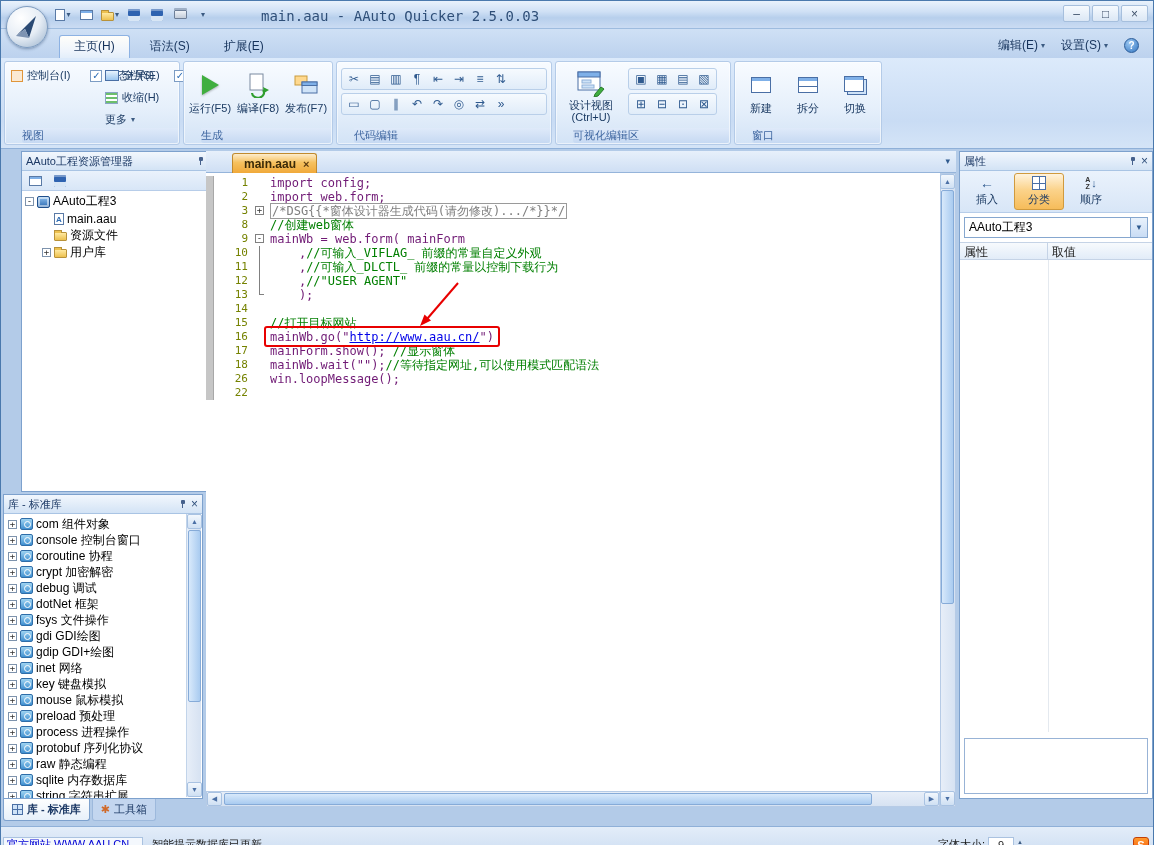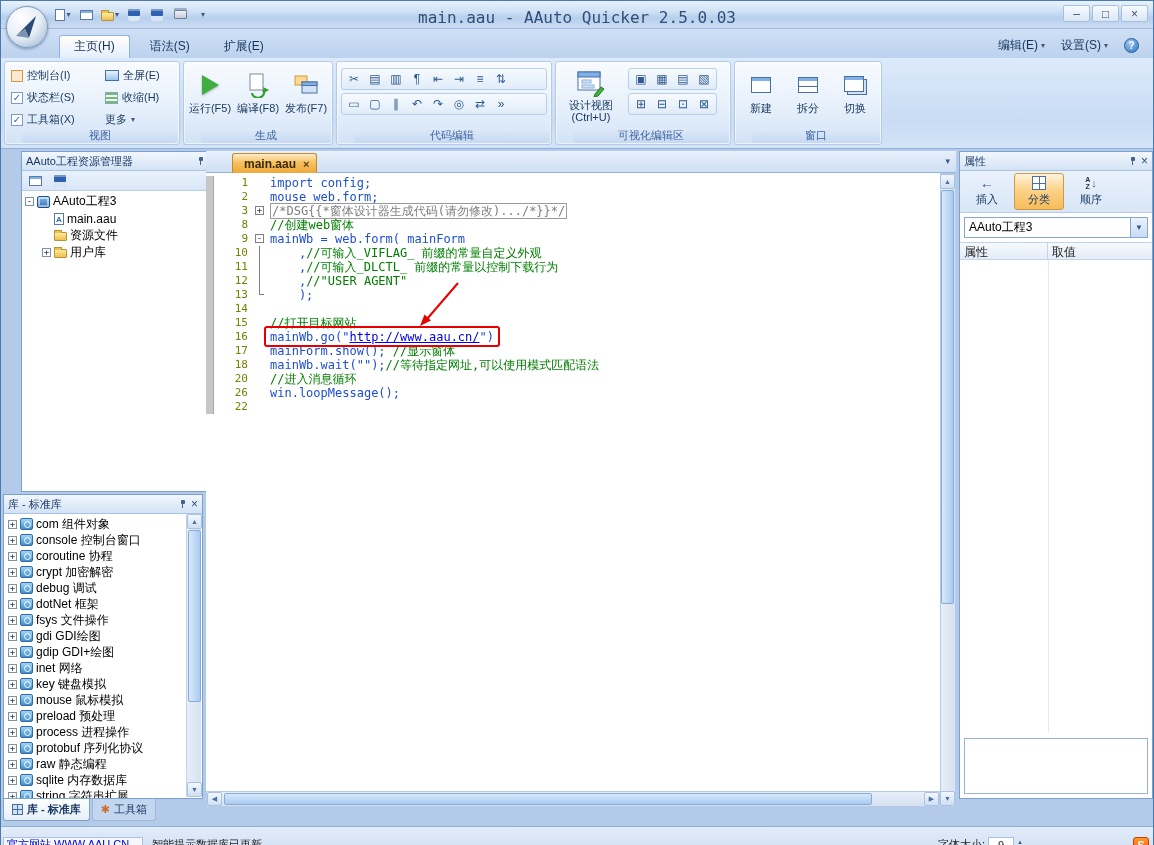--- a/index.html
+++ b/index.html
@@ -6,21 +6,21 @@
   body{width:1154px;height:845px;position:relative;font-family:"Liberation Sans",sans-serif;font-size:12px;overflow:hidden;background:#b3cbe8}
   #app{position:absolute;inset:0;border:1px solid #4a79ad;box-sizing:border-box;background:#b3cbe8}
   [data-interactable]{box-sizing:border-box}
 
   
   #titlebar{position:absolute;left:0;top:0;width:100%;height:28px;background:linear-gradient(#e9f2fc,#cfe0f5 40%,#b7cfec 62%,#cbdcf3);border-bottom:1px solid #9ebcdf}
   #orb{position:absolute;left:5px;top:5px;width:42px;height:42px;border-radius:50%;background:radial-gradient(circle at 35% 28%,#ffffff,#e6edf5 50%,#9fb6cf 95%);border:1px solid #7e9cc0;box-shadow:0 1px 3px rgba(30,60,100,.45);z-index:20;display:grid;place-items:center}
   #qat{position:absolute;left:52px;top:4px;display:flex;align-items:center;gap:3px;z-index:5}
   .qbtn{height:19px;min-width:20px;display:flex;align-items:center;justify-content:center;gap:1px;border-radius:3px;padding:0 2px}
   .qdd{font-size:8px;color:#3c5b82}
-  #title{position:absolute;left:260px;right:260px;top:7px;text-align:center;color:#2f4f78;font-family:"DejaVu Sans Mono",monospace;font-size:16px}
+  #title{position:absolute;left:260px;right:260px;top:7px;text-align:left;color:#2f4f78;font-family:"DejaVu Sans Mono",monospace;font-size:14px}
   #winbtns{position:absolute;right:5px;top:4px;display:flex;gap:2px}
   .wbtn{width:27px;height:17px;display:grid;place-items:center;font-size:12px;color:#40526b;background:linear-gradient(#f6fafe,#dbe7f5);border:1px solid #a6bfdd;border-radius:2px}
 
   
   .ic-page{width:10px;height:12px;background:#fff;border:1px solid #5a7aa6;display:inline-block}
   .ic-win{width:13px;height:10px;background:#fff;border:1px solid #5a7aa6;box-shadow:inset 0 2px 0 #7fb0e8;display:inline-block}
   .ic-folder{width:13px;height:9px;background:linear-gradient(#ffe9a0,#edc14f);border:1px solid #b8923a;border-radius:1px;position:relative;display:inline-block;margin-top:3px}
   .ic-folder::before{content:'';position:absolute;top:-3px;left:-1px;width:6px;height:2px;background:#edc14f;border:1px solid #b8923a;border-bottom:none;border-radius:1px 1px 0 0}
   .ic-disk{width:12px;height:12px;background:#2f63b0;border-radius:1px;box-shadow:inset 0 -5px 0 #d8e6f5,inset 0 2px 0 rgba(255,255,255,.35);display:inline-block}
   .ic-printer{width:13px;height:9px;background:linear-gradient(#eef2f7,#c3ccd9);border:1px solid #6e7f98;border-radius:1px;display:inline-block;box-shadow:0 -2px 0 #9fb0c6}
@@ -31,30 +31,30 @@
   .rtab{height:23px;line-height:22px;padding:0 14px;color:#15325b;border-radius:3px 3px 0 0}
   .rtab.active{background:linear-gradient(#fffefa,#eef4fc 70%,#e3eefa);border:1px solid #8db2e3;border-bottom:none;line-height:21px}
   #ribbon-menus{position:absolute;right:14px;top:8px;display:flex;gap:16px;align-items:center;color:#15325b}
   .rmenu{display:flex;align-items:center;gap:3px}
   .rmenu .dd{font-size:8px;color:#3c5b82}
   #help-btn{width:15px;height:15px;border-radius:50%;background:radial-gradient(circle at 35% 30%,#9cc8f2,#3577c2);color:#fff;font-weight:bold;font-size:10px;display:grid;place-items:center;border:1px solid #2a5c99}
 
   
   #ribbon{position:absolute;left:0;top:57px;width:100%;height:91px;background:linear-gradient(#dceafb,#c9dcf4 70%,#d4e4f7);border-bottom:1px solid #8fb0d8}
   .group{position:absolute;top:3px;bottom:3px;border:1px solid #b4cbe8;border-radius:3px;background:linear-gradient(#f8fbff,#e6f0fb 55%,#d3e3f6);box-shadow:0 0 0 1px rgba(255,255,255,.55) inset}
-  .gcaption{position:absolute;left:17px;right:1px;bottom:1px;height:15px;line-height:15px;text-align:center;font-size:11px;color:#3e66a0;background:linear-gradient(#dfeafa,#c6d9f2);border-radius:0 0 3px 3px}
+  .gcaption{position:absolute;left:17px;right:1px;bottom:1px;height:15px;line-height:15px;font-size:11px;color:#3e66a0;background:linear-gradient(#dfeafa,#c6d9f2);border-radius:0 0 3px 3px}
   .gcontent{position:absolute;left:4px;right:4px;top:3px;bottom:18px}
   .g-view{left:3px;width:176px}
   .g-build{left:182px;width:150px}
   .g-code{left:335px;width:216px}
   .g-visual{left:554px;width:176px}
   .g-window{left:733px;width:148px}
 
   
-  #view-left{position:absolute;left:2px;top:2px;display:flex;flex-direction:column;gap:5px}
+  #view-left{position:absolute;left:2px;top:2px;display:flex;gap:20px}
   #view-right{position:absolute;left:96px;top:2px;display:flex;flex-direction:column;gap:5px}
   .vrow{display:flex;align-items:center;gap:4px;font-size:11px;color:#1c3b63;height:17px;white-space:nowrap}
   .cb{width:12px;height:12px;border:1px solid #7c9cc4;background:#fff;display:grid;place-items:center;font-size:10px;line-height:1;color:#2c6cb5}
   .cb.warn{border-color:#e0953a;background:#fbe9d2}
   .mini-ico{display:inline-block}
   .mini-ico.m0{width:14px;height:11px;border:1px solid #4a6fa5;background:linear-gradient(#e8f3fd,#9cc6ef)}
   .mini-ico.m1{width:13px;height:12px;border:1px solid #8aa5c5;background:repeating-linear-gradient(to bottom,#6cbf6c 0 2px,#fff 2px 4px)}
   .vrow .dd{font-size:8px;color:#3c5b82}
 
   
@@ -126,21 +126,21 @@
   #editor{position:absolute;left:205px;top:172px;width:734px;height:618px;background:#fff;overflow:hidden}
   #code-area{position:absolute;inset:0;padding-top:3px;font-family:"DejaVu Sans Mono",monospace;font-size:12px;line-height:14px}
   .eline{display:flex;height:14px;white-space:pre}
   .selmargin{width:8px;flex:none;background:#c6c6c6;border-right:1px solid #a8a8a8}
   .gut{width:38px;flex:none;text-align:right;padding-right:4px;color:#758200;font-size:11px}
   .fold{width:16px;flex:none;position:relative}
   .fbox{position:absolute;left:3px;top:2px;width:9px;height:9px;border:1px solid #808080;background:#fff;font-size:9px;line-height:7px;text-align:center;color:#333}
   .gline{position:absolute;left:7px;top:0;height:14px;border-left:1px solid #808080}
   .gend{position:absolute;left:7px;top:0;height:7px;width:5px;border-left:1px solid #808080;border-bottom:1px solid #808080}
   .codetxt{padding-left:2px}
-  .tk-k{color:#1d4ed8}
+  .tk-k{color:#701a75}
   .tk-c{color:#007f00}
   .tk-u{color:#0000e8;text-decoration:underline}
   .tk-d{color:#7f7f7f;border:1px solid #9a9a9a;padding:0 1px}
   #red-box{position:absolute;left:58px;top:153px;width:236px;height:21px;border:2px solid #e80000;border-radius:3px;z-index:6}
   #anno{position:absolute;left:0;top:0;z-index:7;pointer-events:none}
 
   #ed-vscroll{position:absolute;left:939px;top:172px;width:16px;height:634px;background:linear-gradient(90deg,#e7eef8,#d6e2f2);border:1px solid #b6cbe6}
   #ed-hscroll{position:absolute;left:205px;top:790px;width:734px;height:16px;background:linear-gradient(#e7eef8,#d6e2f2);border:1px solid #b6cbe6}
   .harrow{position:absolute;top:0;width:15px;height:14px;display:grid;place-items:center;font-size:7px;color:#4a6fa5;background:linear-gradient(#f2f7fd,#cfe0f3);border:1px solid #a8c2e2;border-radius:2px}
   .hthumb{position:absolute;top:1px;height:12px;background:linear-gradient(#d8e9fb,#a9cbf0);border:1px solid #86abd8;border-radius:2px}
@@ -557,34 +557,33 @@
     <div class="doc-tab" data-interactable="true">
       <span data-interactable="false">main.aau</span>
       <span class="tclose" data-interactable="true">×</span>
     </div>
     <div class="tab-dd" data-interactable="true">▾</div>
   </div>
 
   <div id="editor" data-interactable="true">
     <div id="code-area" data-interactable="true">
         <div class="eline" data-interactable="false"><span class="selmargin" data-interactable="false"></span><span class="gut" data-interactable="false">1</span><span class="fold" data-interactable="false"></span><span class="codetxt" data-interactable="false"><span class="tk-k">import config;</span></span></div>
-        <div class="eline" data-interactable="false"><span class="selmargin" data-interactable="false"></span><span class="gut" data-interactable="false">2</span><span class="fold" data-interactable="false"></span><span class="codetxt" data-interactable="false"><span class="tk-k">mouse web.form;</span></span></div>
+        <div class="eline" data-interactable="false"><span class="selmargin" data-interactable="false"></span><span class="gut" data-interactable="false">2</span><span class="fold" data-interactable="false"></span><span class="codetxt" data-interactable="false"><span class="tk-k">import web.form;</span></span></div>
         <div class="eline" data-interactable="false"><span class="selmargin" data-interactable="false"></span><span class="gut" data-interactable="false">3</span><span class="fold" data-interactable="false"><span class="fbox" data-interactable="true">+</span></span><span class="codetxt" data-interactable="false"><span class="tk-d">/*DSG{{*窗体设计器生成代码(请勿修改).../*}}*/</span></span></div>
         <div class="eline" data-interactable="false"><span class="selmargin" data-interactable="false"></span><span class="gut" data-interactable="false">8</span><span class="fold" data-interactable="false"></span><span class="codetxt" data-interactable="false"><span class="tk-c">//创建web窗体</span></span></div>
         <div class="eline" data-interactable="false"><span class="selmargin" data-interactable="false"></span><span class="gut" data-interactable="false">9</span><span class="fold" data-interactable="false"><span class="fbox" data-interactable="true">-</span></span><span class="codetxt" data-interactable="false"><span class="tk-k">mainWb = web.form( mainForm</span></span></div>
         <div class="eline" data-interactable="false"><span class="selmargin" data-interactable="false"></span><span class="gut" data-interactable="false">10</span><span class="fold" data-interactable="false"><span class="gline" data-interactable="false"></span></span><span class="codetxt" data-interactable="false"><span class="tk-k">    ,</span><span class="tk-c">//可输入_VIFLAG_ 前缀的常量自定义外观</span></span></div>
         <div class="eline" data-interactable="false"><span class="selmargin" data-interactable="false"></span><span class="gut" data-interactable="false">11</span><span class="fold" data-interactable="false"><span class="gline" data-interactable="false"></span></span><span class="codetxt" data-interactable="false"><span class="tk-k">    ,</span><span class="tk-c">//可输入_DLCTL_ 前缀的常量以控制下载行为</span></span></div>
         <div class="eline" data-interactable="false"><span class="selmargin" data-interactable="false"></span><span class="gut" data-interactable="false">12</span><span class="fold" data-interactable="false"><span class="gline" data-interactable="false"></span></span><span class="codetxt" data-interactable="false"><span class="tk-k">    ,</span><span class="tk-c">//"USER AGENT"</span></span></div>
         <div class="eline" data-interactable="false"><span class="selmargin" data-interactable="false"></span><span class="gut" data-interactable="false">13</span><span class="fold" data-interactable="false"><span class="gend" data-interactable="false"></span></span><span class="codetxt" data-interactable="false"><span class="tk-k">    );</span></span></div>
         <div class="eline" data-interactable="false"><span class="selmargin" data-interactable="false"></span><span class="gut" data-interactable="false">14</span><span class="fold" data-interactable="false"></span><span class="codetxt" data-interactable="false"></span></div>
         <div class="eline" data-interactable="false"><span class="selmargin" data-interactable="false"></span><span class="gut" data-interactable="false">15</span><span class="fold" data-interactable="false"></span><span class="codetxt" data-interactable="false"><span class="tk-c">//打开目标网站</span></span></div>
         <div class="eline" data-interactable="false"><span class="selmargin" data-interactable="false"></span><span class="gut" data-interactable="false">16</span><span class="fold" data-interactable="false"></span><span class="codetxt" data-interactable="false"><span class="tk-k">mainWb.go("</span><span class="tk-u">http://www.aau.cn/</span><span class="tk-k">")</span></span></div>
         <div class="eline" data-interactable="false"><span class="selmargin" data-interactable="false"></span><span class="gut" data-interactable="false">17</span><span class="fold" data-interactable="false"></span><span class="codetxt" data-interactable="false"><span class="tk-k">mainForm.show(); </span><span class="tk-c">//显示窗体</span></span></div>
         <div class="eline" data-interactable="false"><span class="selmargin" data-interactable="false"></span><span class="gut" data-interactable="false">18</span><span class="fold" data-interactable="false"></span><span class="codetxt" data-interactable="false"><span class="tk-k">mainWb.wait("");</span><span class="tk-c">//等待指定网址,可以使用模式匹配语法</span></span></div>
-        <div class="eline" data-interactable="false"><span class="selmargin" data-interactable="false"></span><span class="gut" data-interactable="false">20</span><span class="fold" data-interactable="false"></span><span class="codetxt" data-interactable="false"><span class="tk-c">//进入消息循环</span></span></div>
         <div class="eline" data-interactable="false"><span class="selmargin" data-interactable="false"></span><span class="gut" data-interactable="false">26</span><span class="fold" data-interactable="false"></span><span class="codetxt" data-interactable="false"><span class="tk-k">win.loopMessage();</span></span></div>
         <div class="eline" data-interactable="false"><span class="selmargin" data-interactable="false"></span><span class="gut" data-interactable="false">22</span><span class="fold" data-interactable="false"></span><span class="codetxt" data-interactable="false"></span></div>
       </div>
     <div id="red-box" data-interactable="false"></div>
     <svg id="anno" width="330" height="190" viewBox="0 0 330 190" data-interactable="false">
       <line x1="252" y1="110" x2="221" y2="146" stroke="#e80000" stroke-width="2"></line>
       <polygon points="214,153 218.5,141.5 225,147.5" fill="#e80000"></polygon>
     </svg>
   </div>
 

